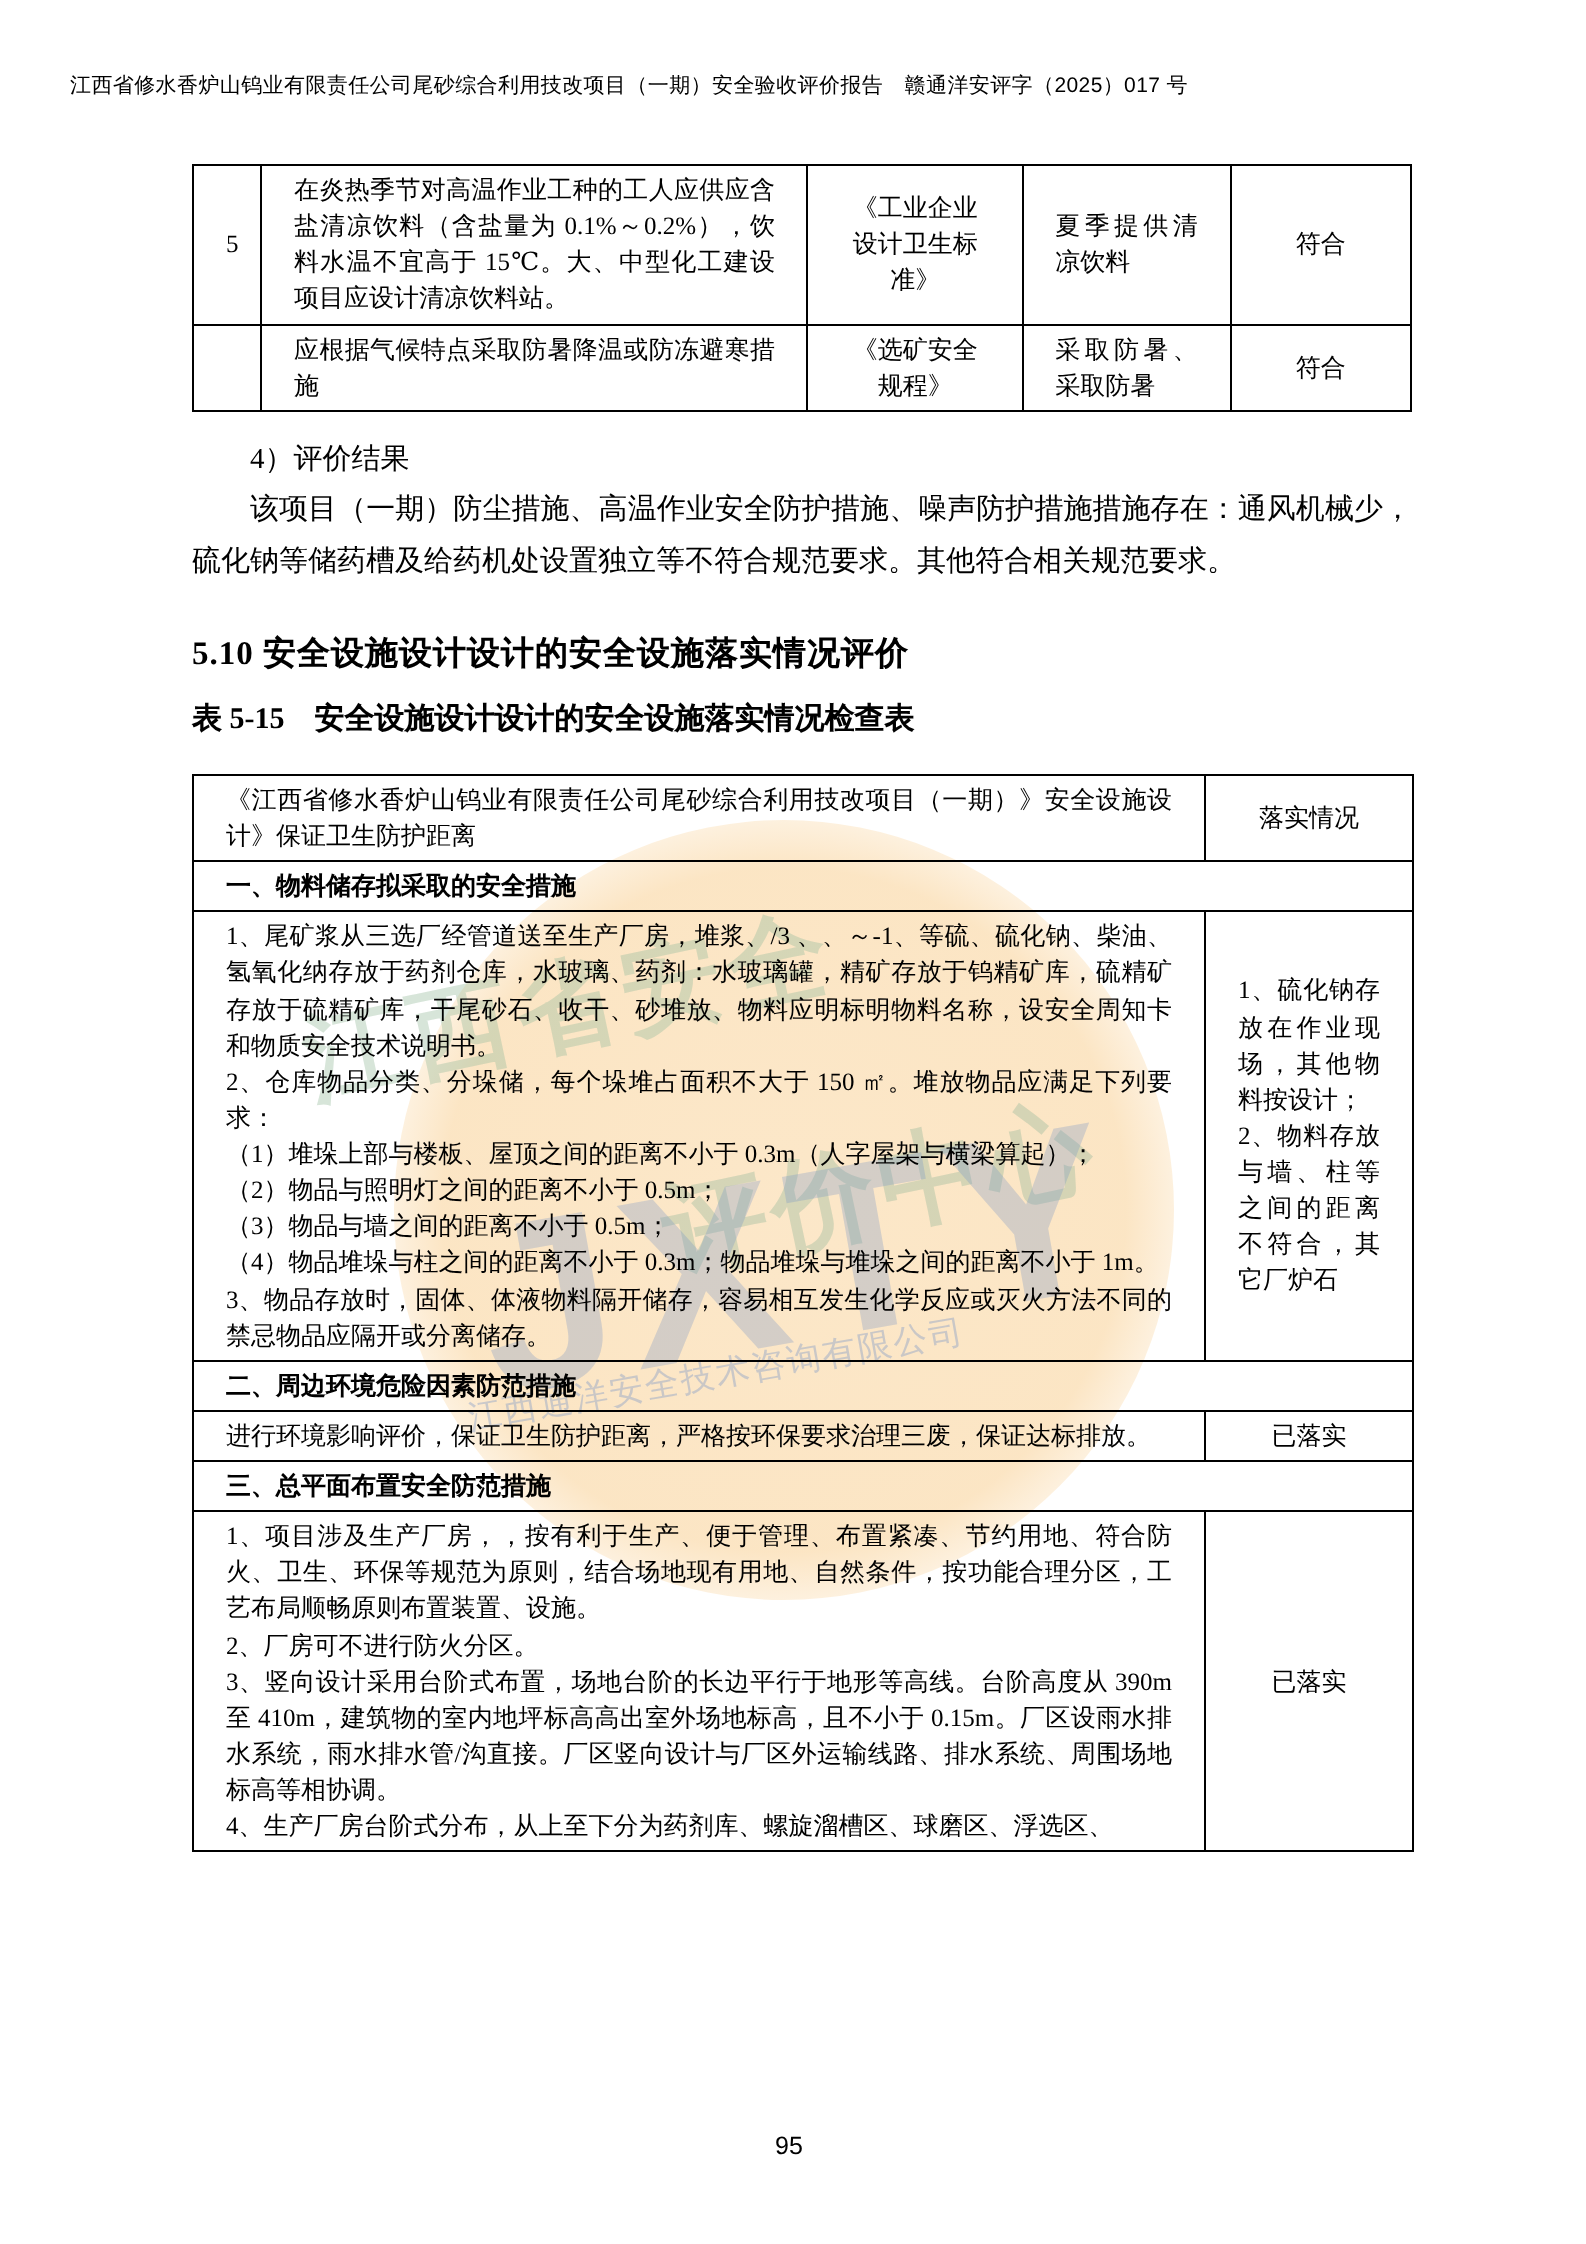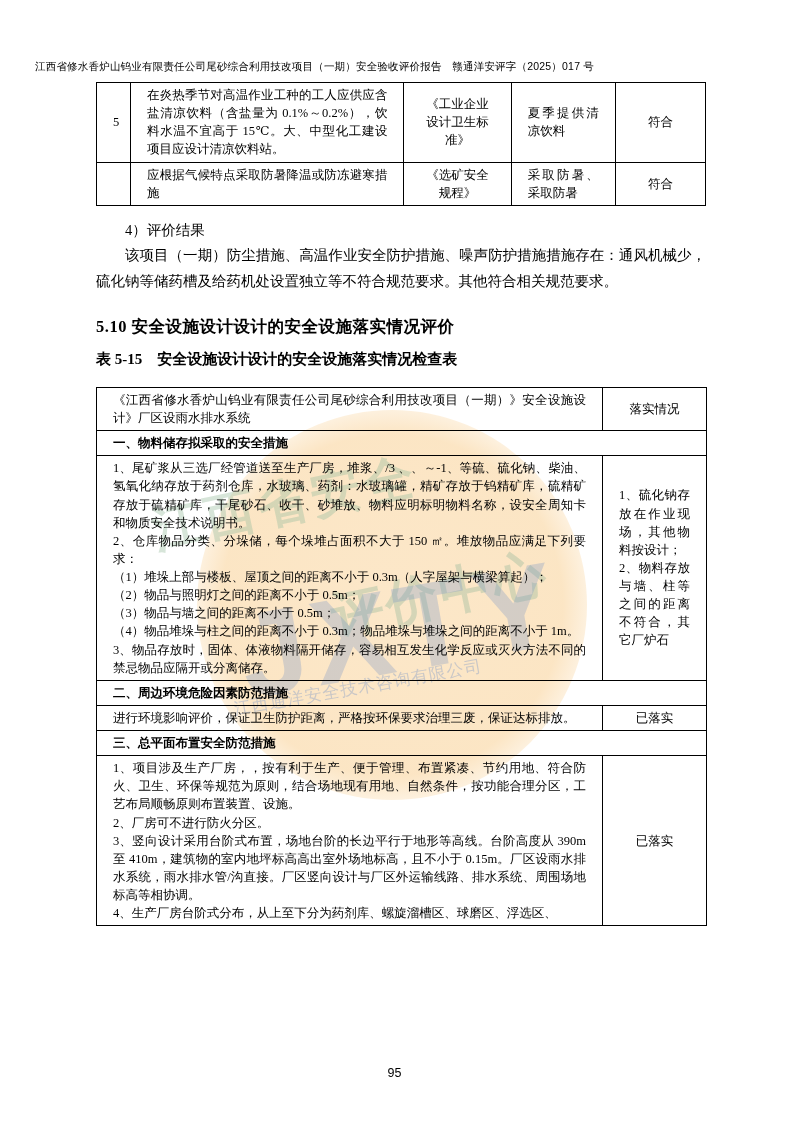--- a/index.html
+++ b/index.html
@@ -13,21 +13,21 @@
     background: #ffffff;
     position: relative;
     margin: 0 auto;
     overflow: hidden;
     font-family: "Liberation Serif", "DejaVu Serif", serif;
     color: #000;
     box-sizing: border-box;
   }
   .header {
     position: absolute;
-    top: 60px;
+    top: 36px;
     left: 0;
     width: 629px;
     text-align: center;
     font-size: 10.5px;
     font-family: "Liberation Sans", sans-serif;
     color: #000;
     letter-spacing: 0.2px;
   }
   .content {
     position: absolute;
@@ -207,21 +207,21 @@
 
     <div class="spacer-18"></div>
 
     <table class="tbl">
       <colgroup>
         <col style="width:506px">
         <col style="width:104px">
       </colgroup>
       <tbody>
         <tr>
-          <th class="just" style="font-weight:normal">《江西省修水香炉山钨业有限责任公司尾砂综合利用技改项目（一期）》安全设施设计》厂区设雨水排水系统</th>
+          <th class="just" style="font-weight:normal">《江西省修水香炉山钨业有限责任公司尾砂综合利用技改项目（一期）》安全设施设计》保证卫生防护距离</th>
           <th class="ctr" style="font-weight:normal">落实情况</th>
         </tr>
         <tr>
           <td class="row-head-left" colspan="2">一、物料储存拟采取的安全措施</td>
         </tr>
         <tr>
           <td class="just" style="white-space:pre-line">1、尾矿浆从三选厂经管道送至生产厂房，堆浆、/3 、、～-1、等硫、硫化钠、柴油、氢氧化纳存放于药剂仓库，水玻璃、药剂：水玻璃罐，精矿存放于钨精矿库，硫精矿存放于硫精矿库，干尾砂石、收干、砂堆放、物料应明标明物料名称，设安全周知卡和物质安全技术说明书。
 2、仓库物品分类、分垛储，每个垛堆占面积不大于 150 ㎡。堆放物品应满足下列要求：
 （1）堆垛上部与楼板、屋顶之间的距离不小于 0.3m（人字屋架与横梁算起）；
 （2）物品与照明灯之间的距离不小于 0.5m；

